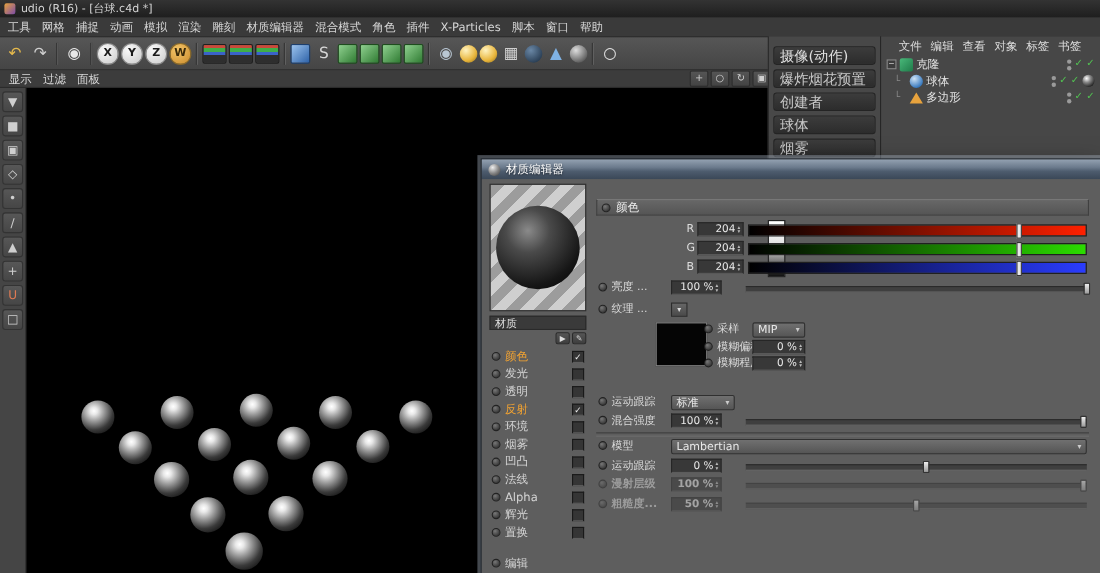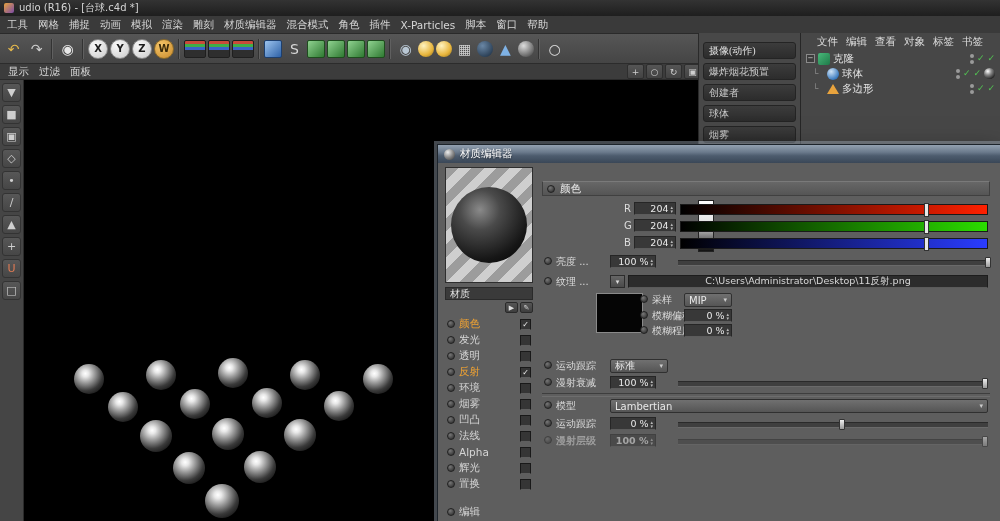--- a/index.html
+++ b/index.html
@@ -35,21 +35,21 @@
   .left-toolbar{position:absolute;left:0;top:80px;width:23px;bottom:0;background:#454545;border-right:1px solid #2b2b2b;}
   .lt-icon{width:19px;height:19px;margin:3px auto 0 auto;display:flex;align-items:center;justify-content:center;font-size:11px;
     color:#cfcfcf;background:linear-gradient(#575757,#464646);border:1px solid #333;border-radius:3px;box-sizing:border-box;}
   
   .viewport{position:absolute;left:24px;top:80px;width:674px;height:441px;background:#000;overflow:hidden;}
   .ball{position:absolute;border-radius:50%;
     background:radial-gradient(circle at 38% 32%, #ffffff 0%, #e8e8e8 12%, #9a9a9a 34%, #3a3a3a 62%, #0d0d0d 88%, #000 100%);}
   
   .side-panel{position:absolute;left:698px;top:33px;width:102px;bottom:0;background:#484848;border-left:1px solid #2a2a2a;box-sizing:border-box;}
   .sp-header,.sp-row{height:15px;margin:4px 4px 0 4px;background:linear-gradient(#3c3c3c,#2c2c2c);border:1px solid #242424;
-    border-radius:3px;color:#c9c9c9;font-size:10px;display:flex;align-items:center;padding:0 5px;white-space:nowrap;overflow:hidden;font-family:Liberation Serif, serif;}
+    border-radius:3px;color:#c9c9c9;font-size:13px;display:flex;align-items:center;padding:0 5px;white-space:nowrap;overflow:hidden;}
   .sp-header{margin-top:9px;color:#e0e0e0;}
   .object-manager{position:absolute;left:800px;top:33px;width:200px;bottom:0;background:#474747;border-left:1px solid #262626;box-sizing:border-box;}
   .om-menus{display:flex;align-items:center;height:18px;padding-left:12px;font-size:10.5px;color:#dcdcdc;}
   .om-menus .menu-item{padding:0 4px;}
   .om-row{height:15px;display:flex;align-items:center;gap:3px;padding-left:5px;font-size:10.5px;color:#e2e2e2;}
   .expander{width:9px;height:9px;background:#3c3c3c;border:1px solid #8a8a8a;color:#ddd;font-size:7px;line-height:7px;
     display:flex;align-items:center;justify-content:center;box-sizing:border-box;}
   .branch{color:#8a8a8a;font-size:9px;width:11px;margin-left:7px;}
   .obj-icon{width:12px;height:12px;border-radius:2px;display:inline-block;}
   .obj-icon.cloner{background:linear-gradient(135deg,#49b97a,#1f7a49);}
@@ -442,21 +442,20 @@
           </span>
           <span class="slider">
               <i class="handle" style="left: 100%;"></i>
             </span>
         </div>
 
         <div class="mrow" style="top:112px">
           <span class="ani-dot"></span>
           <span class="lbl">纹理 ...</span>
           <span class="mini-dd">▾</span>
-          <span class="pathbar">C:\Users\Administrator\Desktop\11反射.png</span>
         </div>
 
         <div class="tex-thumb"></div>
 
         <div class="mrow sub" style="top:130px">
           <span class="ani-dot"></span>
           <span class="lbl">采样</span>
           <span class="dropdown" style="left:146px;width:48px">
             <span>MIP</span>
               <span class="dd-ar">▾</span>
@@ -492,21 +491,21 @@
           <span class="ani-dot"></span>
           <span class="lbl">运动跟踪</span>
           <span class="dropdown" style="left:72px;width:58px">
             <span>标准</span>
               <span class="dd-ar">▾</span>
           </span>
         </div>
 
         <div class="mrow" style="top:213px">
           <span class="ani-dot"></span>
-          <span class="lbl">漫射衰减</span>
+          <span class="lbl">混合强度</span>
           <span class="spinner" style="left:72px;width:46px">
             <span>100 %</span>
             <span class="spin-ar">
                 <i>▴</i>
                 <i>▾</i>
               </span>
           </span>
           <span class="slider">
               <i class="handle" style="left: 99%;"></i>
             </span>
@@ -546,18 +545,32 @@
             <span class="spin-ar">
                 <i>▴</i>
                 <i>▾</i>
               </span>
           </span>
           <span class="slider">
               <i class="handle" style="left: 99%;"></i>
             </span>
         </div>
 
+        <div class="mrow disabled" style="top:289px">
+          <span class="ani-dot"></span>
+          <span class="lbl">粗糙度...</span>
+          <span class="spinner" style="left:72px;width:46px">
+            <span>50 %</span>
+            <span class="spin-ar">
+                <i>▴</i>
+                <i>▾</i>
+              </span>
+          </span>
+          <span class="slider">
+              <i class="handle" style="left: 50%;"></i>
+            </span>
+        </div>
 
       </div>
     </div>
   </div>
 
 </div>
 
 </body></html>

